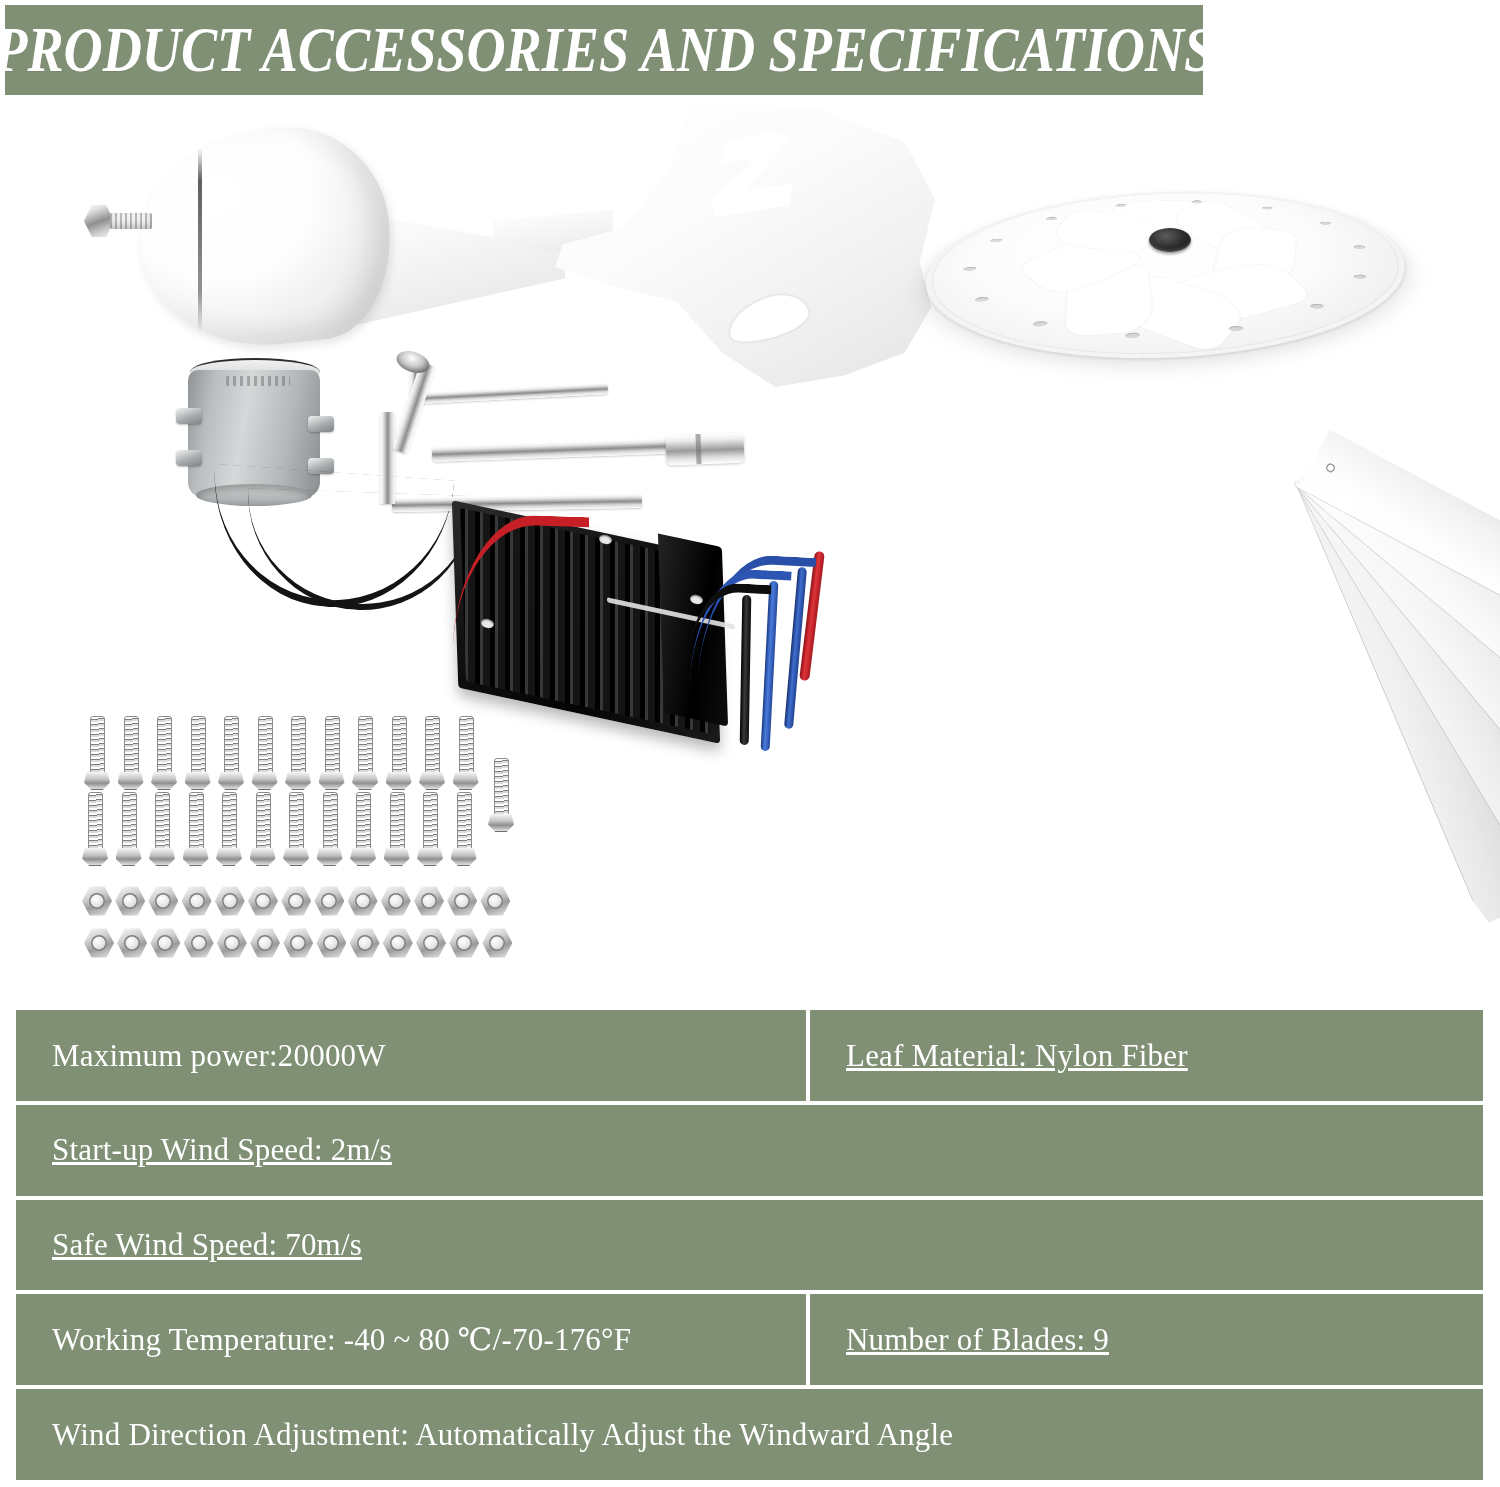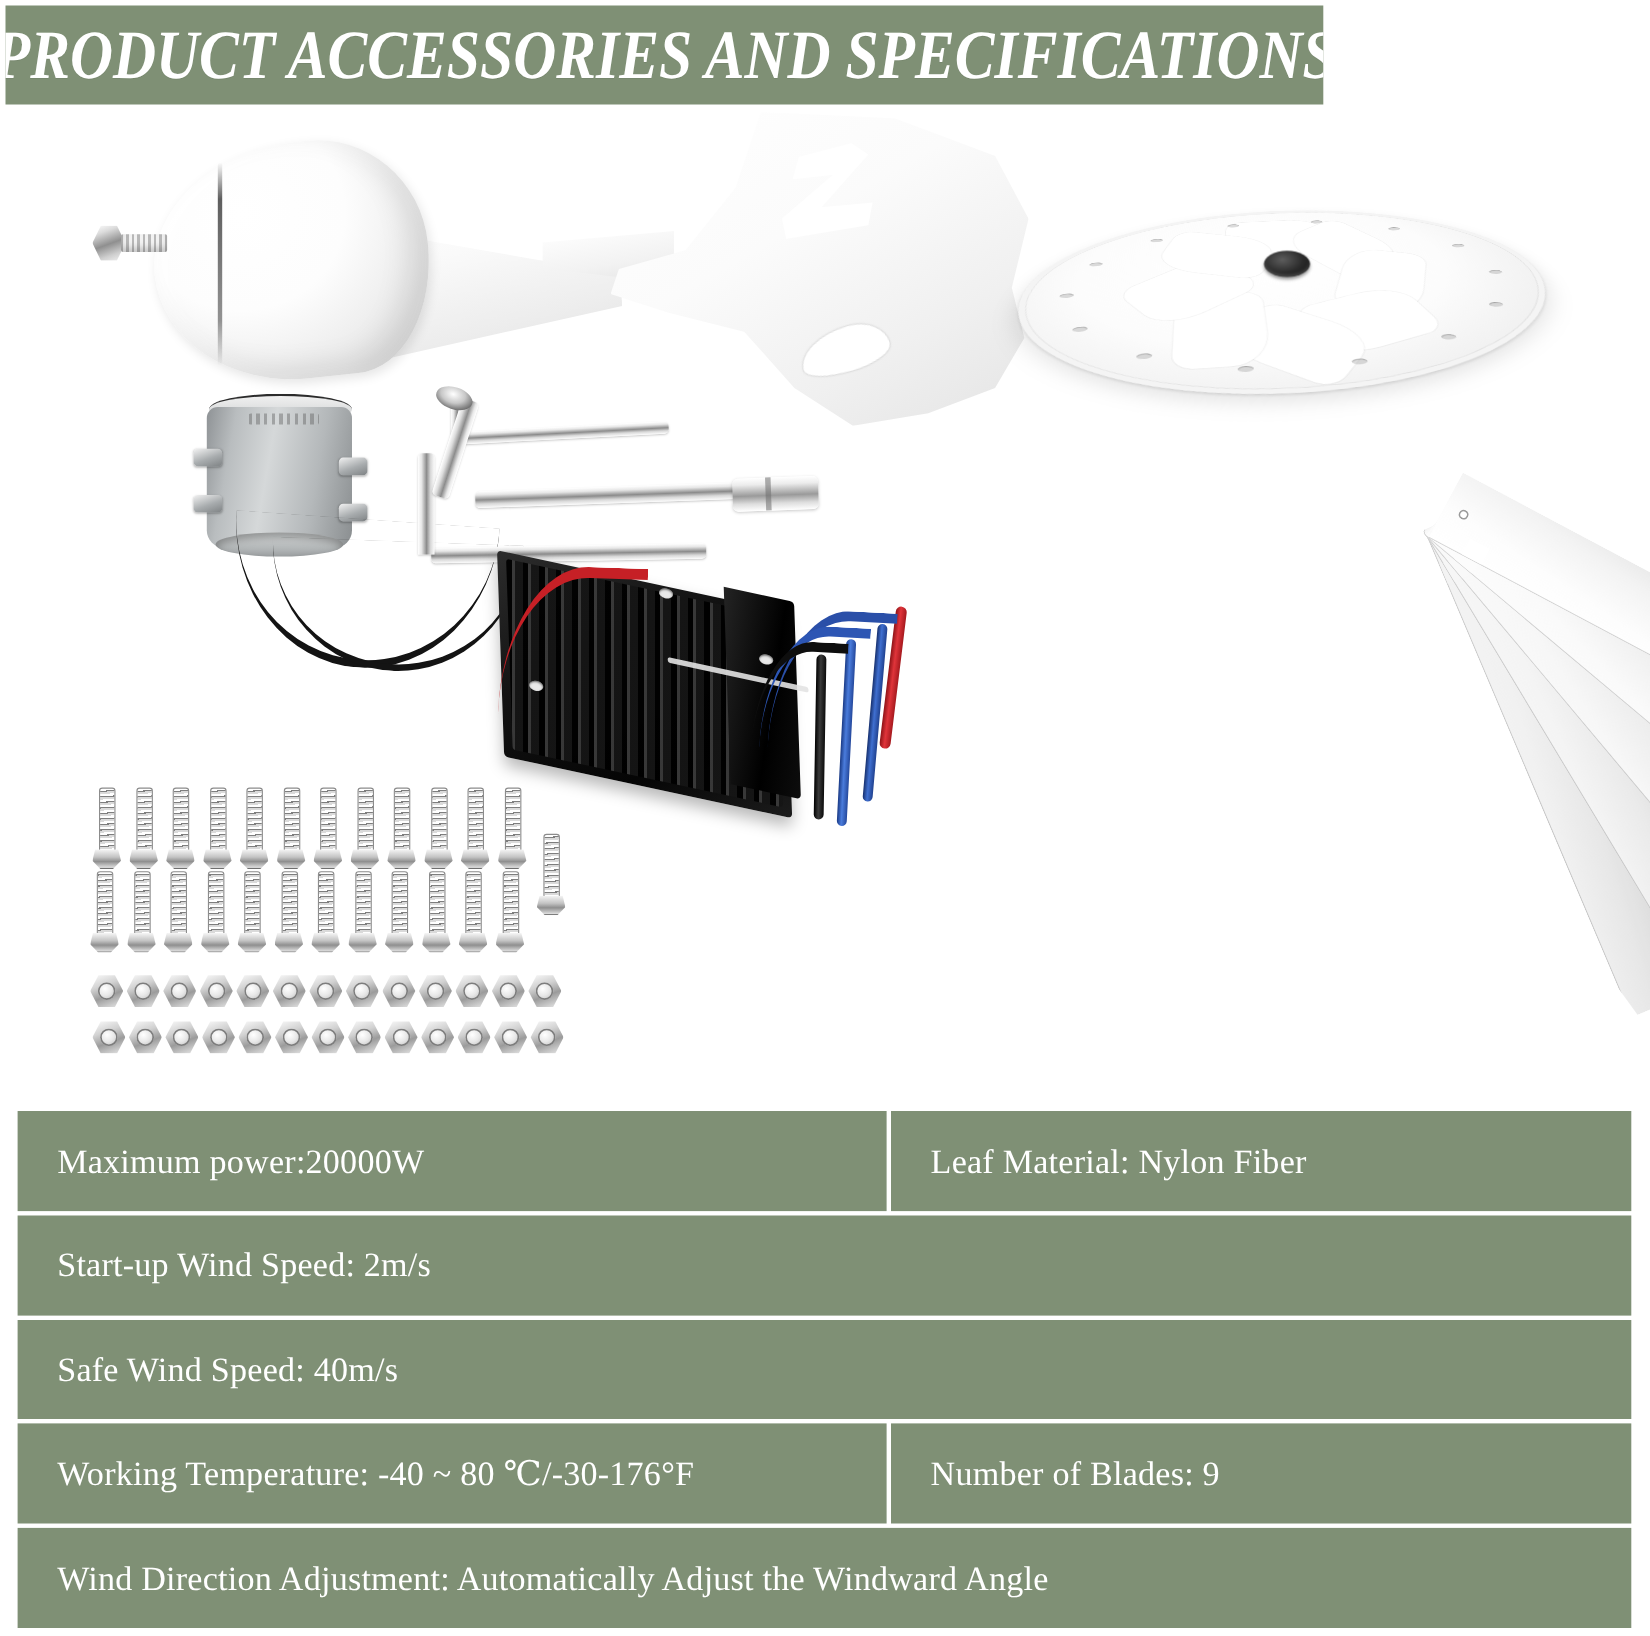--- a/index.html
+++ b/index.html
@@ -579,21 +579,21 @@
     box-sizing: border-box;
     color: #ffffff;
     font-family: "Liberation Serif", "DejaVu Serif", serif;
     font-size: 31px;
     line-height: 1.15;
     letter-spacing: 0.2px;
     white-space: nowrap;
     overflow: hidden;
   }
   .spec-cell.left  { width: 790px; flex: 0 0 790px; }
-  .spec-cell.right { flex: 1 1 auto; }
+  .spec-cell.right { flex: 1 1 auto; text-decoration: underline; }
   .spec-cell.full  { flex: 1 1 auto; width: 100%; }
 </style>
 </head>
 <body>
 
 <div class="header-band">
   <div class="header-title">PRODUCT ACCESSORIES AND SPECIFICATIONS</div>
 </div>
 
 <div class="stage">
@@ -896,25 +896,25 @@
   <div class="spec-row">
     <div class="spec-cell left">Maximum power:20000W</div>
     <div class="spec-cell right">Leaf Material: Nylon Fiber</div>
   </div>
 
   <div class="spec-row">
     <div class="spec-cell right">Start-up Wind Speed: 2m/s</div>
   </div>
 
   <div class="spec-row">
-    <div class="spec-cell right">Safe Wind Speed: 40m/s</div>
+    <div class="spec-cell right">Safe Wind Speed: 70m/s</div>
   </div>
 
   <div class="spec-row">
-    <div class="spec-cell left">Working Temperature: -40 ~ 80 ℃/-30-176°F</div>
+    <div class="spec-cell left">Working Temperature: -40 ~ 80 ℃/-70-176°F</div>
     <div class="spec-cell right">Number of Blades: 9</div>
   </div>
 
   <div class="spec-row">
     <div class="spec-cell full">Wind Direction Adjustment: Automatically Adjust the Windward Angle</div>
   </div>
 
 
 </div>
 

